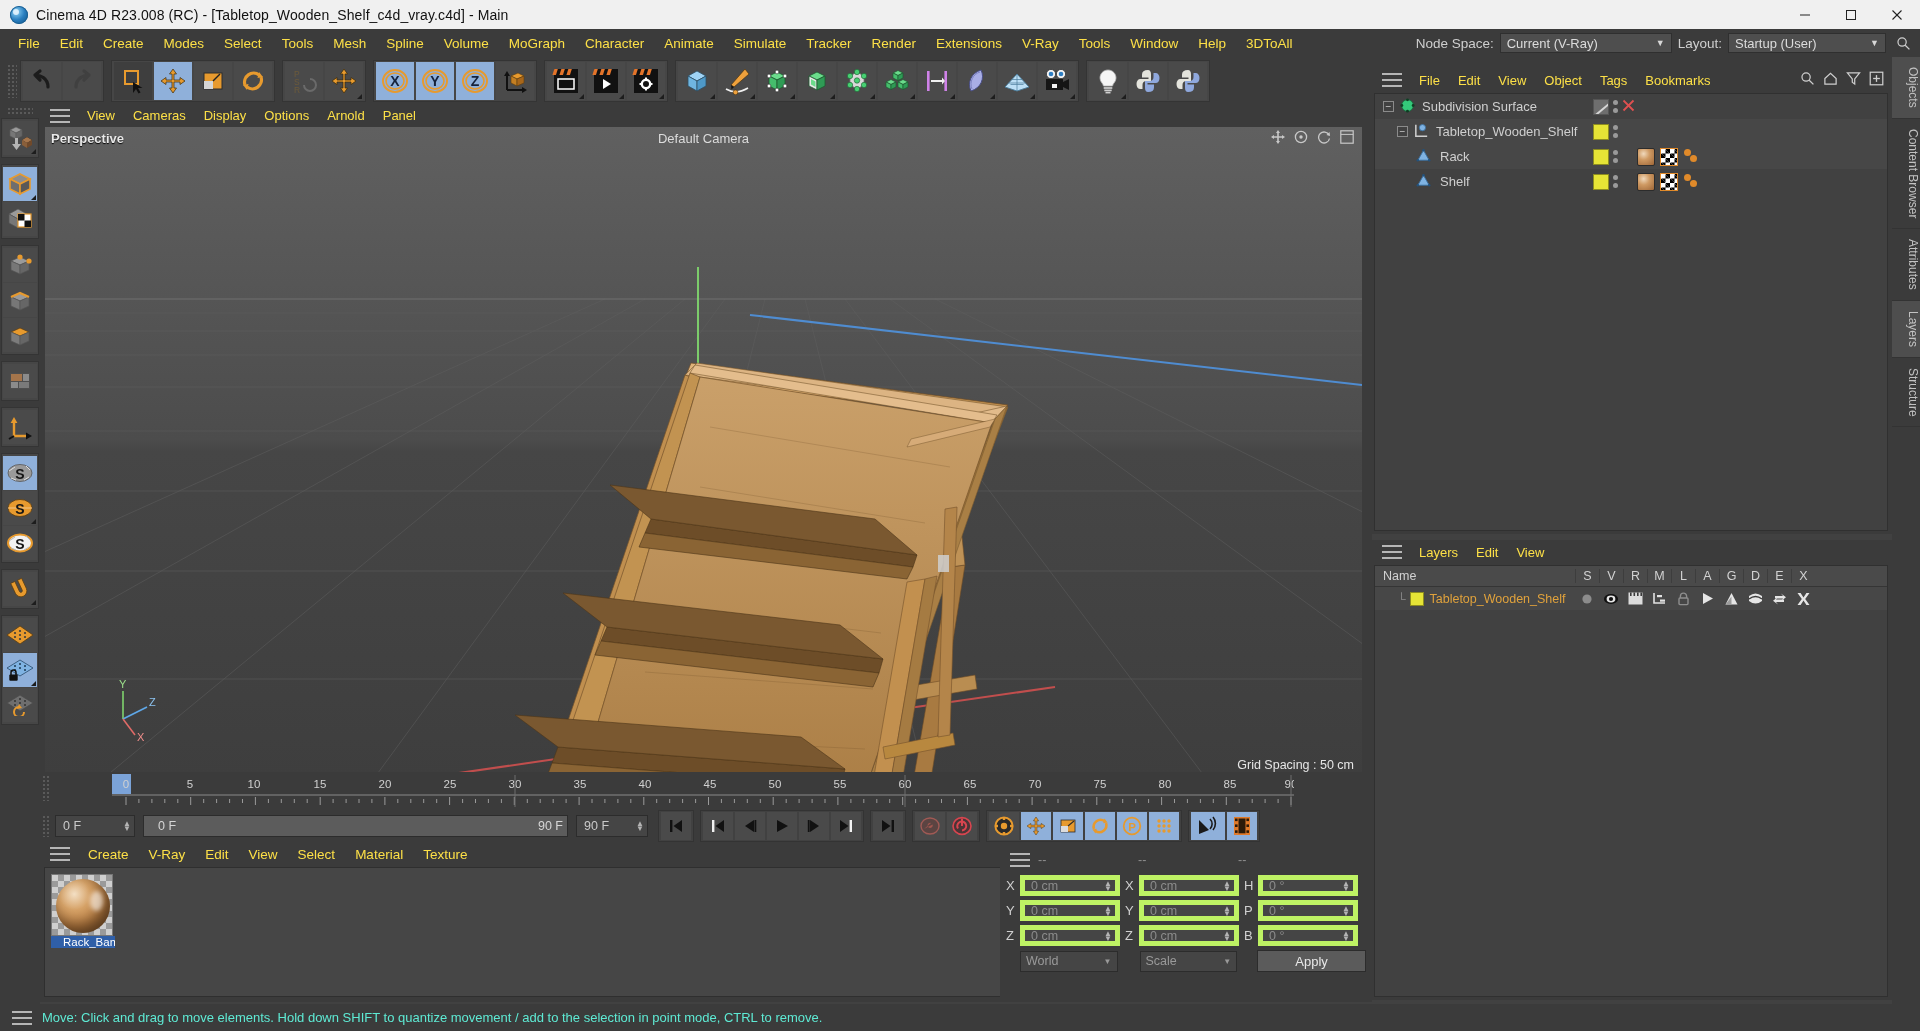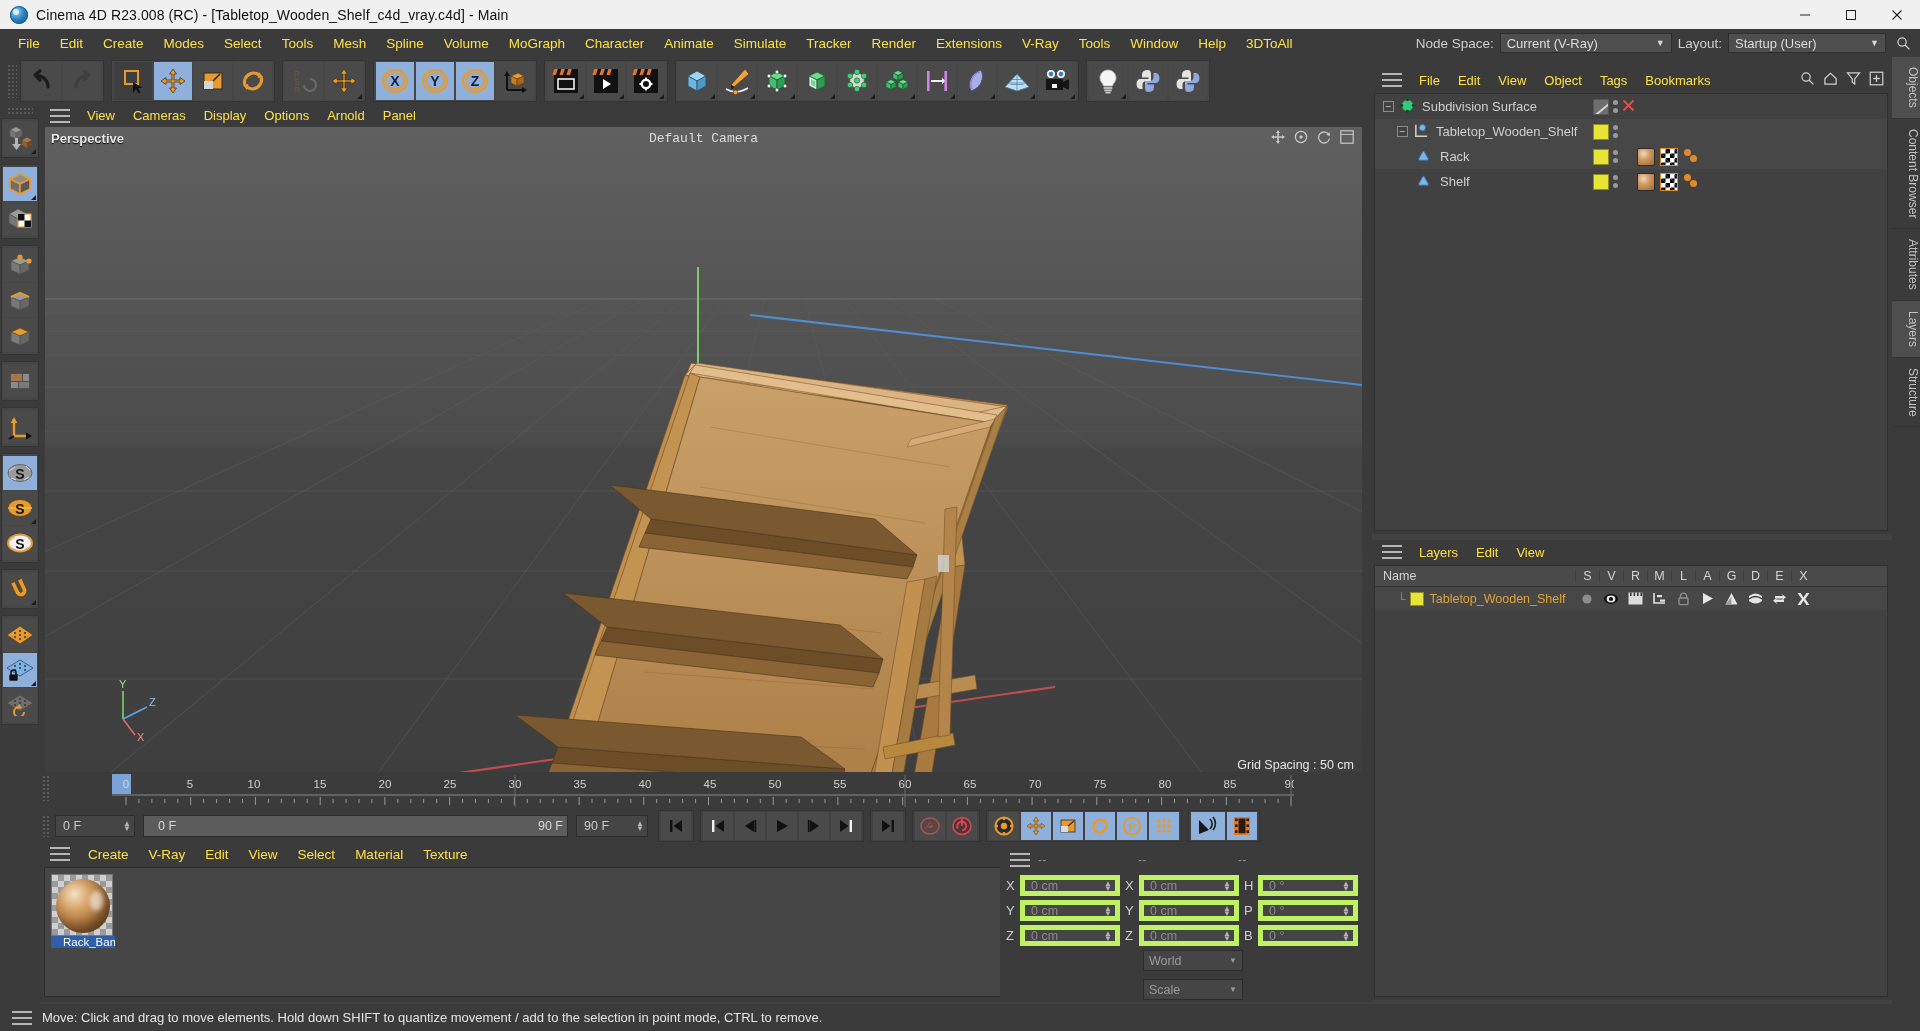--- a/index.html
+++ b/index.html
@@ -75,21 +75,21 @@
   
   .vp-wrap{ position:absolute; left:40px; top:104px; width:1332px; height:700px; background:#3b3b3b; }
   .vp-menu{ height:23px; display:flex; align-items:center; padding-left:6px; background:#3b3b3b; }
   .ham{ width:20px;height:14px; display:flex;flex-direction:column; justify-content:space-between; margin:0 8px 0 4px;}
   .ham i{ display:block;height:2px;background:#b6b6b6; }
   .vp-menu .menu-item{ font-size:13px; padding:3px 9px;}
   .viewport{ position:absolute; left:5px; top:23px; width:1317px; height:650px; overflow:hidden;
     background:linear-gradient(#5b5b5b 0%, #4a4a4a 45%, #414141 100%); }
   .vp-label{ position:absolute; left:6px; top:4px; font-size:13px; color:#e8e8e8; font-weight:bold;
     text-shadow:0 1px 1px #000;}
-  .vp-cam{ position:absolute; left:50%; transform:translateX(-50%); top:4px; font-size:13px; color:#dcdcdc;font-family:Liberation Mono, monospace;}
+  .vp-cam{ position:absolute; left:50%; transform:translateX(-50%); top:4px; font-size:13px; color:#dcdcdc;}
   .vp-grid{ position:absolute; left:0;top:0;width:100%;height:100%; }
   .vp-gridspacing{ position:absolute; right:8px; bottom:5px; font-size:12.5px; color:#e6e6e6; }
   .vp-icons{ position:absolute; right:8px; top:3px; display:flex; gap:9px; align-items:center;}
   .axis-gizmo{ position:absolute; left:60px; bottom:30px; }
 
   
   .timeline{ position:absolute; left:40px; top:772px; width:1332px; height:70px; background:#3b3b3b; }
   .tl-ruler{ position:absolute; left:14px; top:1px; width:1240px; height:34px; }
   .tl-rowdots{ position:absolute; left:2px; top:3px; width:9px; height:26px;
     background-image:radial-gradient(#5a5a5a 1px, transparent 1px); background-size:4px 4px;}
@@ -167,37 +167,37 @@
 
   
   .coords{ position:absolute; left:1000px; top:848px; width:372px; height:154px; background:#3b3b3b;}
   .co-menu{ height:24px; display:flex; align-items:center; padding-left:6px; font-size:12.5px; color:#8e8e8e;}
   .co-menu .dd{ width:100px; }
   .co-grid{ position:absolute; left:6px; top:27px; width:360px; }
   .co-line{ display:flex; align-items:center; margin-bottom:4px; }
   .co-lbl{ width:14px; font-size:13px; color:#cfcfcf; }
   .co-field{ width:100px; height:21px; background:#454545; border:5px solid #bef264; display:flex; align-items:center;
     padding:0 3px 0 6px; font-size:12.5px; color:#8c8c8c; margin-right:5px;}
-  .co-btnrow{ display:flex; align-items:center; gap:8px; margin-top:4px;flex-direction:column; }
+  .co-btnrow{ display:flex; align-items:center; gap:8px; margin-top:4px; }
   .co-sel{ width:100px;height:21px;background:#454545;border:1px solid #2c2c2c;display:flex;align-items:center;
     padding:0 5px; font-size:12.5px;color:#9a9a9a;}
   .co-apply{ width:112px;height:22px;background:#5b5b5b;border:1px solid #2c2c2c;display:flex;align-items:center;
     justify-content:center;font-size:13px;color:#e8e8e8;}
 
   
   .rtabs{ position:absolute; left:1892px; top:57px; width:28px; height:950px; background:#3b3b3b; }
   .rtab{ width:28px; padding:10px 0; writing-mode:vertical-rl; text-orientation:mixed;
     font-size:12px; color:#c2c2c2; text-align:center; border-bottom:1px solid #333;}
   .rtab.sel{ background:#4e4e4e; }
 
   
   .statusbar{ position:absolute; left:0; top:1004px; width:1920px; height:27px; background:#3b3b3b;
     display:flex; align-items:center; padding-left:8px; }
   .statusbar .ham{ margin-right:10px; }
-  .status-text{ font-size:13px; color:#e5e5e5; }
+  .status-text{ font-size:13px; color:#5eead4; }
 </style>
 </head>
 <body>
 
 <div class="app">
 
   <div class="titlebar">
     <div class="title-ico"></div>
     <div class="title-text">Cinema 4D R23.008 (RC) - [Tabletop_Wooden_Shelf_c4d_vray.c4d] - Main</div>
     <div class="win-btns">

